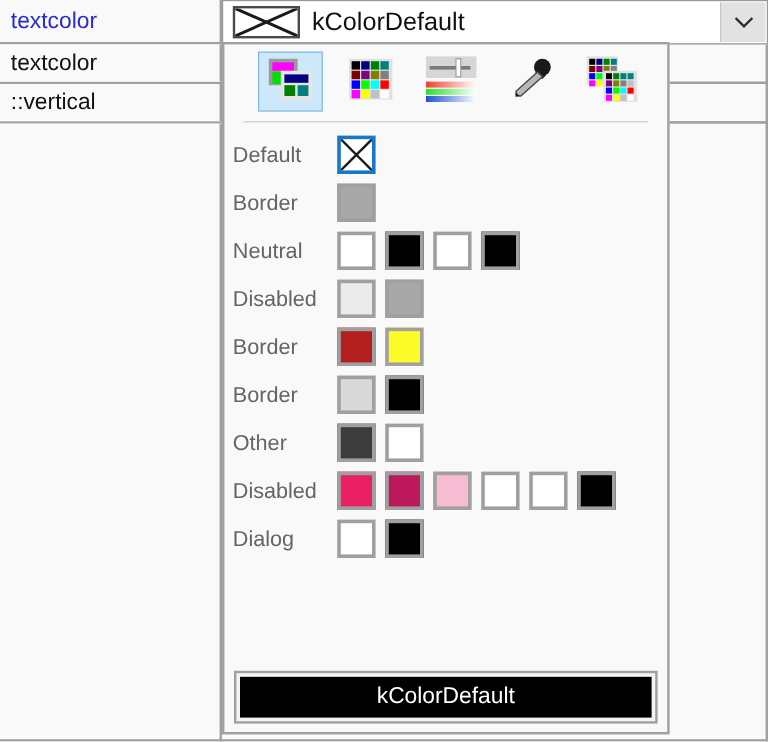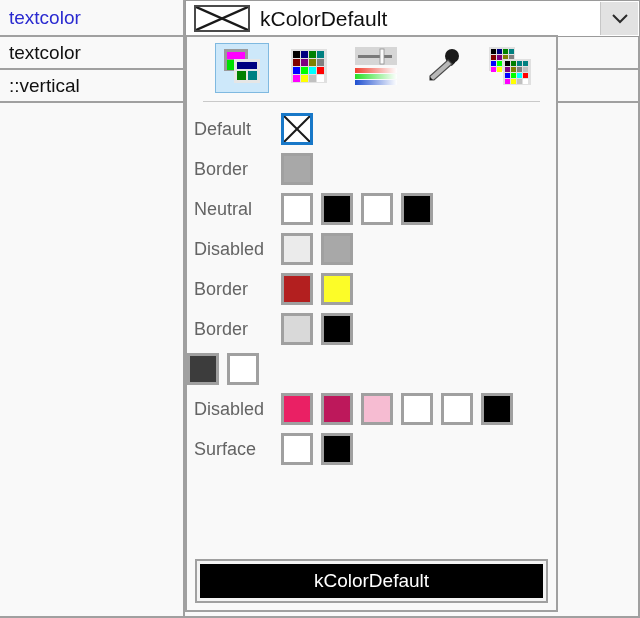--- a/index.html
+++ b/index.html
@@ -432,38 +432,39 @@
         </div>
       </div>
       <div class="srow">
         <div class="srow-label">Border</div>
         <div class="sw-wrap">
           <div class="sw" style="background: rgb(217, 217, 217);"></div>
           <div class="sw" style="background: rgb(0, 0, 0);"></div>
         </div>
       </div>
       <div class="srow">
+        <div class="srow-label">Other</div>
         <div class="sw-wrap">
           <div class="sw" style="background: rgb(60, 60, 60);"></div>
           <div class="sw" style="background: rgb(255, 255, 255);"></div>
         </div>
       </div>
       <div class="srow">
         <div class="srow-label">Disabled</div>
         <div class="sw-wrap">
           <div class="sw" style="background: rgb(234, 32, 100);"></div>
           <div class="sw" style="background: rgb(189, 24, 91);"></div>
           <div class="sw" style="background: rgb(246, 188, 210);"></div>
           <div class="sw" style="background: rgb(255, 255, 255);"></div>
           <div class="sw" style="background: rgb(255, 255, 255);"></div>
           <div class="sw" style="background: rgb(0, 0, 0);"></div>
         </div>
       </div>
       <div class="srow">
-        <div class="srow-label">Surface</div>
+        <div class="srow-label">Dialog</div>
         <div class="sw-wrap">
           <div class="sw" style="background: rgb(255, 255, 255);"></div>
           <div class="sw" style="background: rgb(0, 0, 0);"></div>
         </div>
       </div>
     </div>
 
   <div id="preview-wrap">
     <div id="preview" style="background: rgb(0, 0, 0); color: rgb(255, 255, 255);">
       <span>kColorDefault</span>

